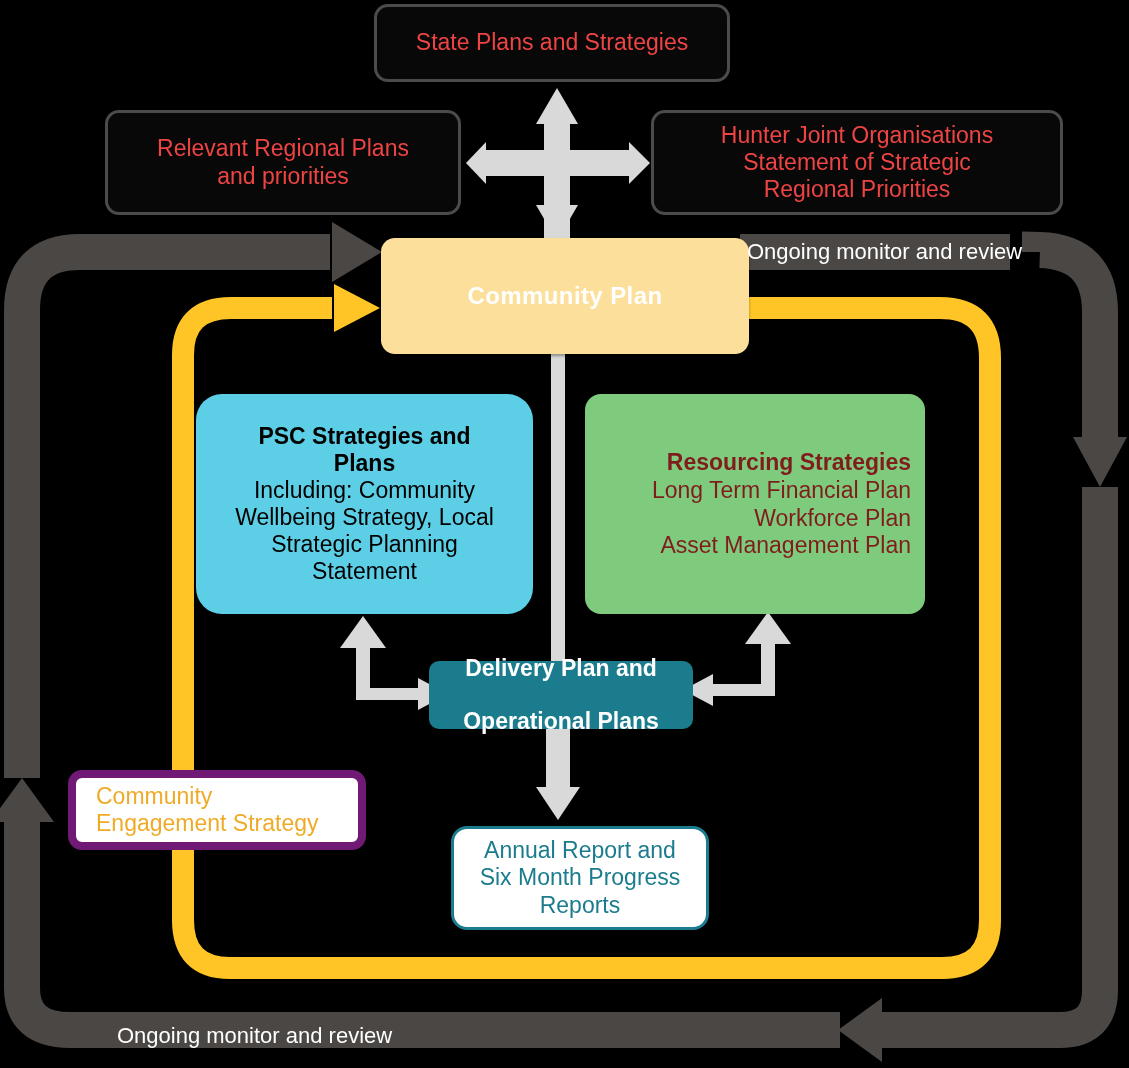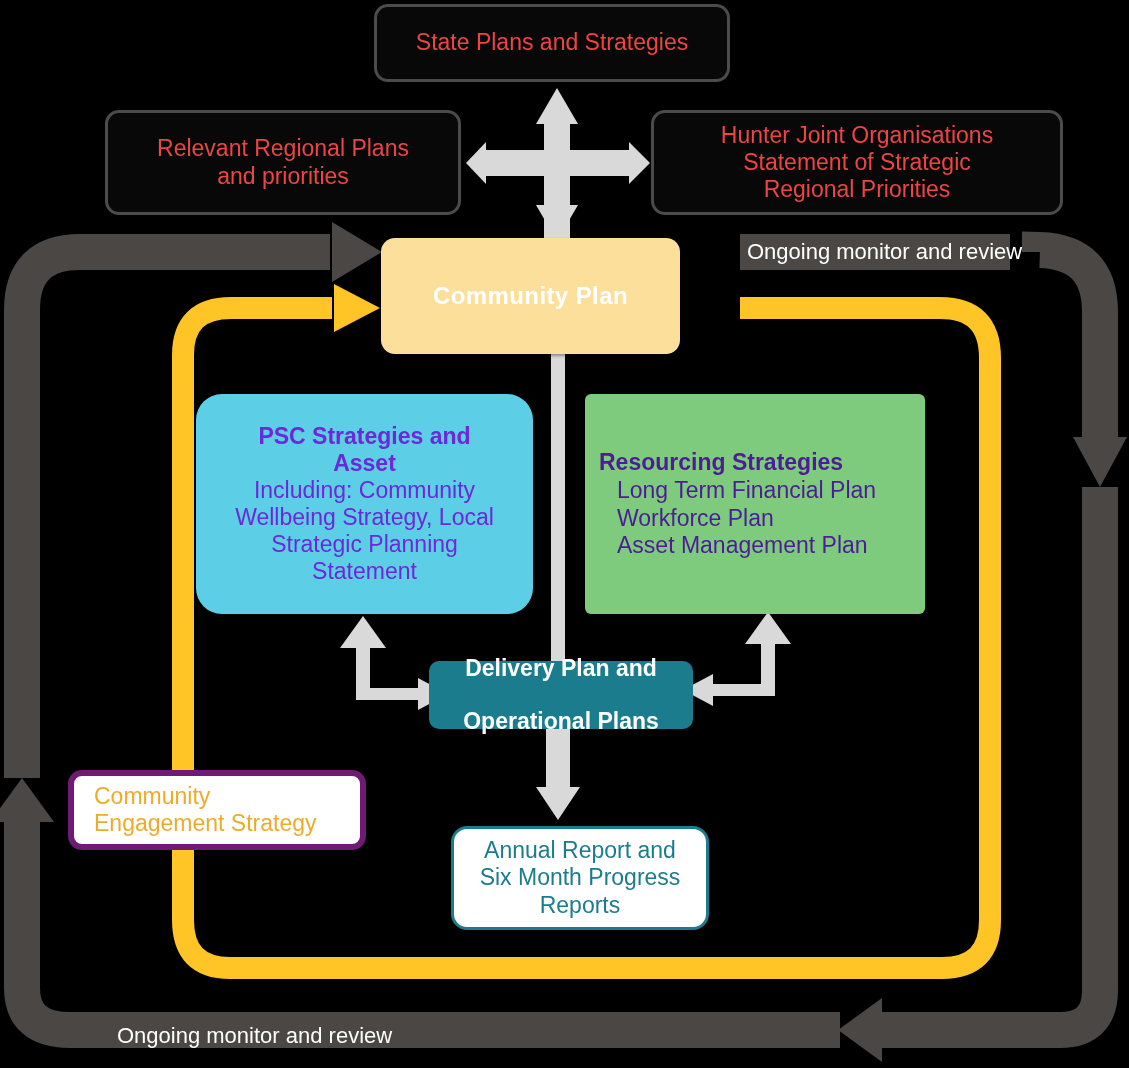--- a/index.html
+++ b/index.html
@@ -38,32 +38,32 @@
     font-weight:bold;
     font-size:24px;
     letter-spacing:.4px;
     box-shadow:0 2px 3px rgba(0,0,0,.35);
   }
 
   
   .cyan{
     background:#5ccfe6;
     border-radius:26px;
-    color:#6d28d9;
+    color:#000000;
     font-size:23px;
     padding:10px 12px;
   }
   
   .green{
     background:#7ecb7d;
-    border-radius:6px;
-    color:#4c1d95;
+    border-radius:16px;
+    color:#7f1d1d;
     font-size:23px;
     padding:8px 14px;
-    align-items:flex-start;
+    align-items:flex-end;
     justify-content:center;
   }
   .green .ttl{text-align:center;font-weight:bold;margin-bottom:1px;}
   .green .li{text-align:left;padding-left:18px;}
 
   
   .teal{
     background:#1b7c8e;
     border-radius:10px;
     color:#ffffff;
@@ -77,21 +77,21 @@
     background:#ffffff;
     border:3px solid #1b7c8e;
     border-radius:16px;
     color:#1b7c8e;
     font-size:23px;
   }
 
   
   .whiteyellow{
     background:#ffffff;
-    border:6px solid #701a75;
+    border:8px solid #701a75;
     border-radius:14px;
     color:#efab27;
     font-size:23px;
     align-items:flex-start;
     text-align:left;
     padding-left:20px;
   }
 
   .bold{font-weight:bold;}
 
@@ -187,27 +187,27 @@
     <span>Relevant Regional Plans</span>
     <span>and priorities</span>
   </div>
 
   <div class="node ghost" style="left:651px;top:110px;width:412px;height:105px;">
     <span>Hunter Joint Organisations</span>
     <span>Statement of Strategic</span>
     <span>Regional Priorities</span>
   </div>
 
-  <div class="node cream" style="left:381px;top:238px;width:299px;height:116px;">
+  <div class="node cream" style="left:381px;top:238px;width:368px;height:116px;">
     <span>Community  Plan</span>
   </div>
 
   <div class="node cyan" style="left:196px;top:394px;width:337px;height:220px;">
     <span class="bold">PSC Strategies and</span>
-    <span class="bold">Asset</span>
+    <span class="bold">Plans</span>
     <span>Including: Community</span>
     <span>Wellbeing Strategy, Local</span>
     <span>Strategic Planning</span>
     <span>Statement</span>
   </div>
 
   <div class="node green" style="left:585px;top:394px;width:340px;height:220px;">
     <span class="ttl">Resourcing Strategies</span>
     <span class="li">Long Term Financial Plan</span>
     <span class="li">Workforce Plan</span>

